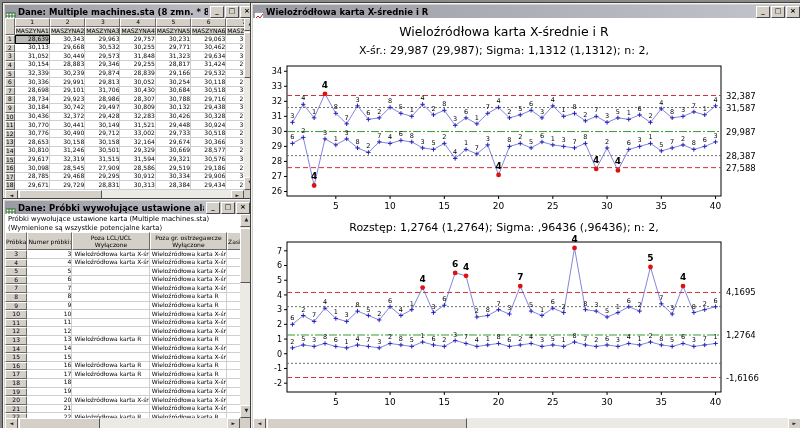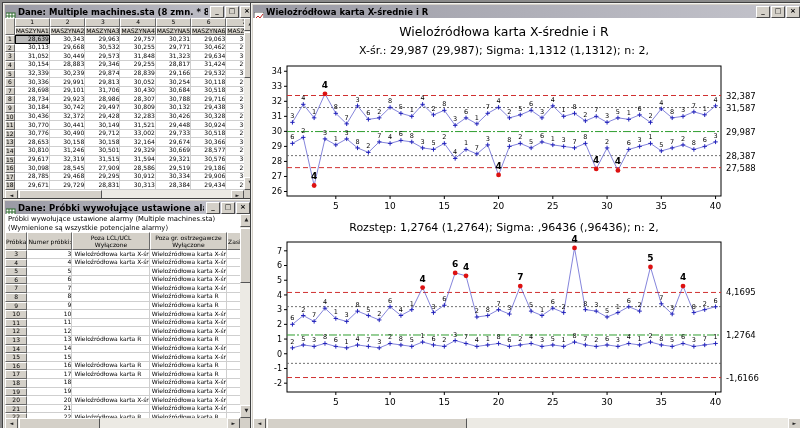--- a/index.html
+++ b/index.html
@@ -321,22 +321,22 @@
       </span>
       <span class="ttext">Dane: Próbki wywołujące ustawione alarmy (Multiple machines)*</span>
       <span class="tbtns">
         <span class="tb">_</span>
         <span class="tb">□</span>
         <span class="tb">×</span>
       </span>
     </div>
     <div class="wbody">
       <div class="viewport">
-        <div class="info">Próbki wywołujące ustawione alarmy (Multiple machines.sta)</div>
-        <div class="info">(Wymienione są wszystkie potencjalne alarmy)</div>
+        <div class="info">Próbki wywołujące ustawione karta (Multiple machines.sta)</div>
+        <div class="info">(Wymienione są wszystkie potencjalne karta)</div>
         <table class="grid" id="tbl-alarms">
             <colgroup>
               <col style="width: 24px;">
               <col style="width: 34px;">
               <col style="width: 78px;">
               <col style="width: 78px;">
               <col style="width: 40px;">
             </colgroup>
             <tbody>
               <tr>

